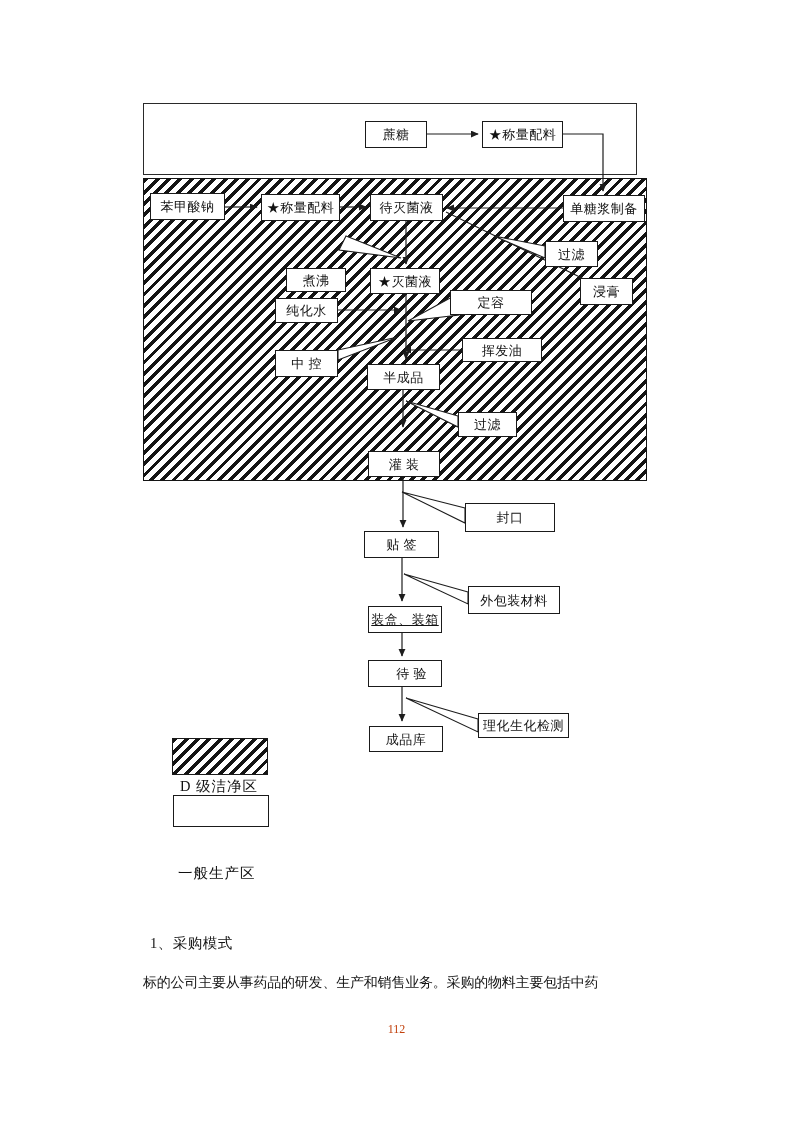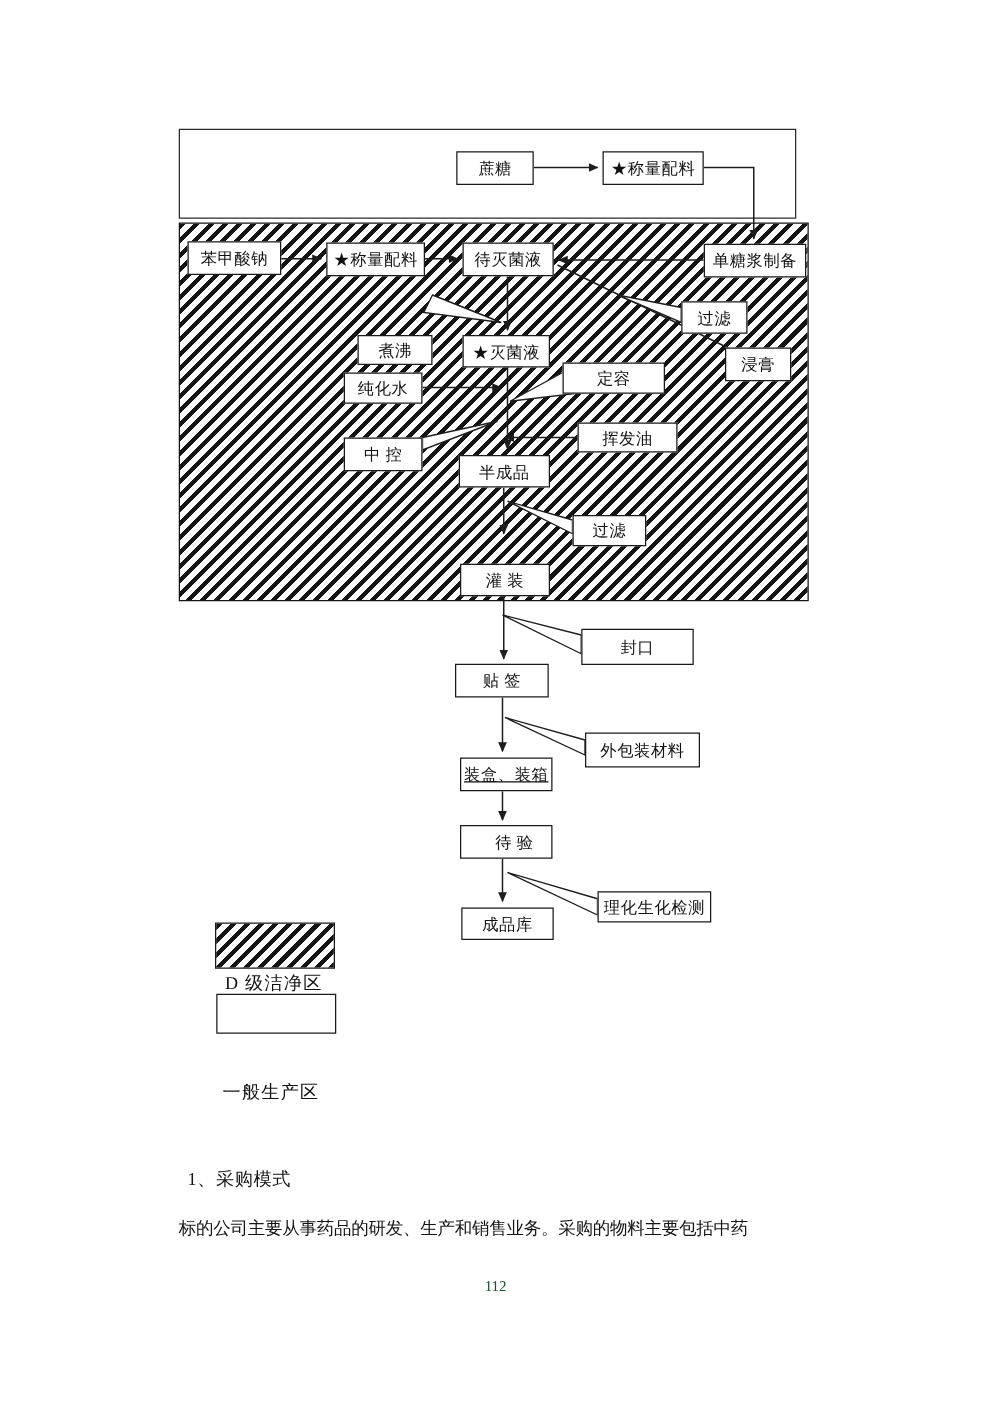--- a/index.html
+++ b/index.html
@@ -31,21 +31,21 @@
   .legend-label{position:absolute;font-size:14.5px;color:#111;letter-spacing:1px;}
   .legend-label.clean{left:180px;top:777px;}
   .legend-label.general{left:178px;top:831px;margin-top:33px;}
   
   .heading{
     position:absolute;left:124px;top:884px;font-family:"Liberation Sans",sans-serif;
     font-weight:bold;font-size:17.5px;letter-spacing:0.5px;color:#000;
   }
   .subheading{position:absolute;left:150px;top:934px;font-size:14.5px;color:#141414;letter-spacing:0.5px;}
   .bodyline{position:absolute;left:143px;top:974px;font-size:14px;color:#141414;letter-spacing:-0.2px;white-space:nowrap;}
-  .pagenum{position:absolute;left:0;right:0;top:1022px;text-align:center;font-size:12px;color:#14532d;}
+  .pagenum{position:absolute;left:0;right:0;top:1022px;text-align:center;font-size:12px;color:#c2410c;}
 </style>
 </head>
 <body>
 
 <div class="page">
 
   <div class="region region-top"></div>
   <div class="region region-clean hatched"></div>
 
   <svg class="wires" viewBox="0 0 793 1122">

